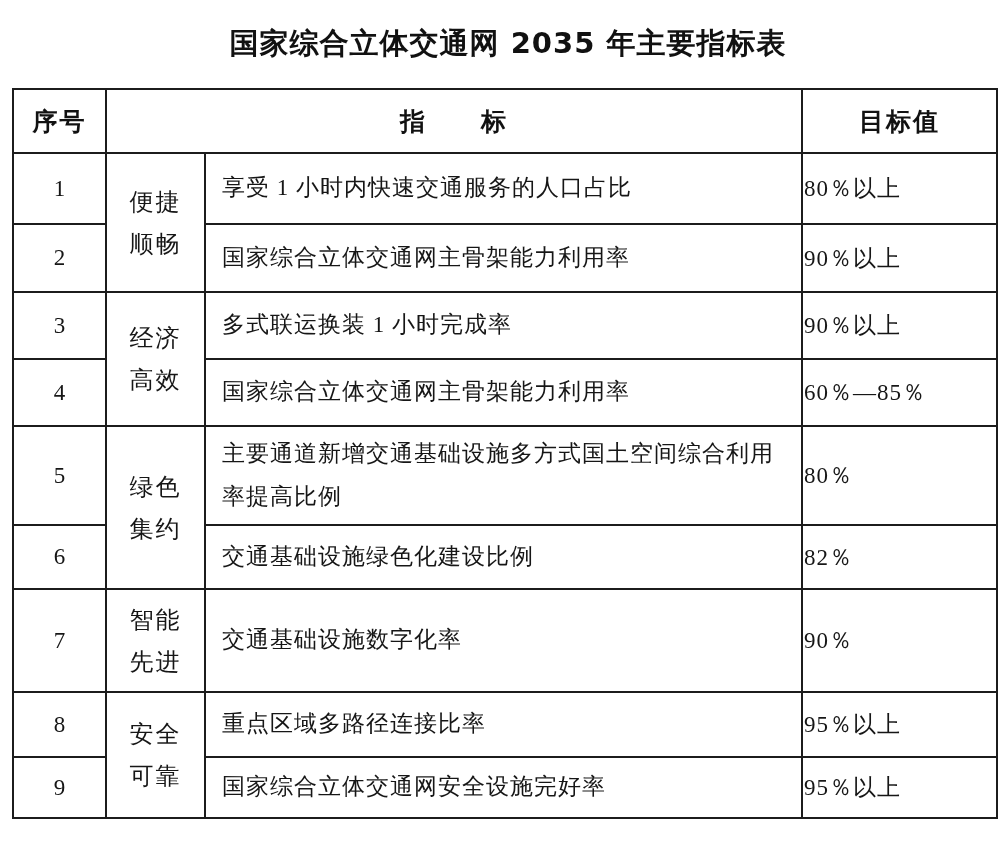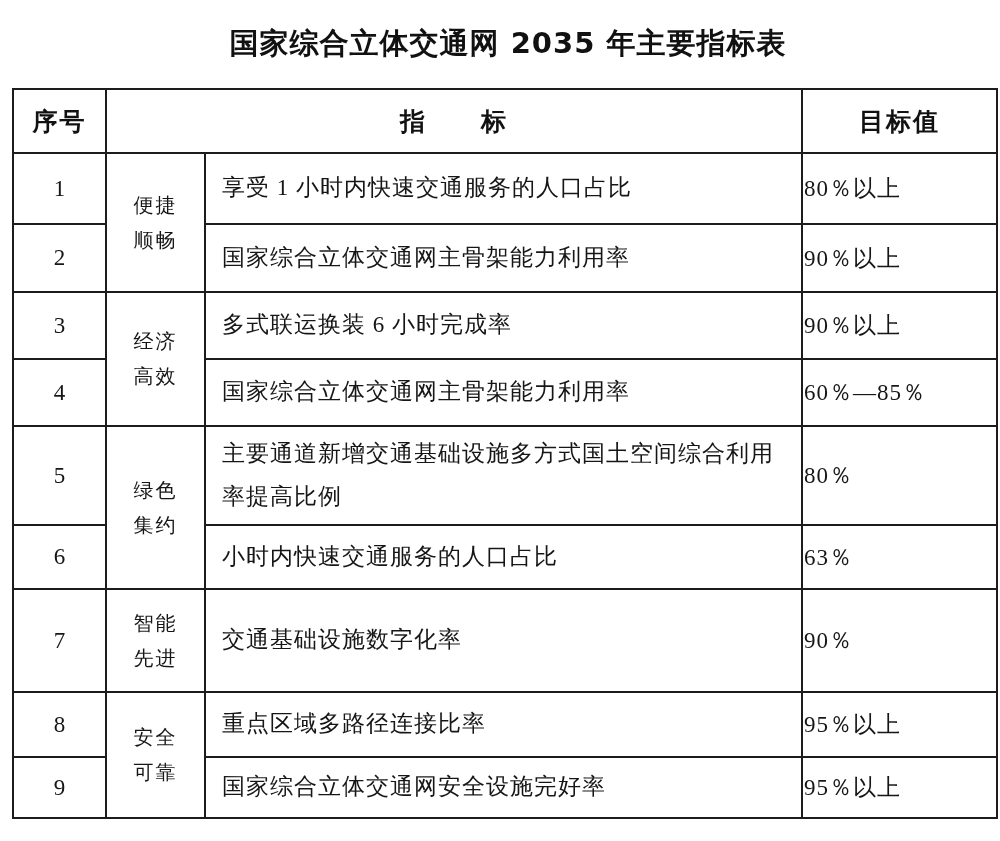--- a/index.html
+++ b/index.html
@@ -50,21 +50,21 @@
     color: #111;
   }
   td.cell-no {
     width: 93px;
     text-align: center;
     font-size: 23px;
   }
   td.cell-category {
     width: 99px;
     text-align: center;
-    font-size: 20px;
+    font-size: 24px;
     letter-spacing: 2px;
     line-height: 1.75;
     white-space: pre-line;
     margin-top: 36px;
   }
   td.cell-indicator {
     width: 597px;
     text-align: left;
     padding: 6px 18px 6px 16px;
     font-size: 23px;
@@ -114,40 +114,40 @@
       <tr style="height:68px">
         <td class="cell-no">2</td>
         <td class="cell-indicator">国家综合立体交通网主骨架能力利用率</td>
         <td class="cell-target">90％以上</td>
       </tr>
 
       <tr style="height:67px">
         <td class="cell-no">3</td>
         <td class="cell-category" rowspan="2">经济
 高效</td>
-        <td class="cell-indicator">多式联运换装 6 小时完成率</td>
+        <td class="cell-indicator">多式联运换装 1 小时完成率</td>
         <td class="cell-target">90％以上</td>
       </tr>
       <tr style="height:67px">
         <td class="cell-no">4</td>
         <td class="cell-indicator">国家综合立体交通网主骨架能力利用率</td>
         <td class="cell-target">60％—85％</td>
       </tr>
 
       <tr style="height:95px">
         <td class="cell-no">5</td>
         <td class="cell-category" rowspan="2">绿色
 集约</td>
         <td class="cell-indicator">主要通道新增交通基础设施多方式国土空间综合利用率提高比例</td>
         <td class="cell-target">80％</td>
       </tr>
       <tr style="height:64px">
         <td class="cell-no">6</td>
-        <td class="cell-indicator">小时内快速交通服务的人口占比</td>
-        <td class="cell-target">63％</td>
+        <td class="cell-indicator">交通基础设施绿色化建设比例</td>
+        <td class="cell-target">82％</td>
       </tr>
 
       <tr style="height:103px">
         <td class="cell-no">7</td>
         <td class="cell-category">智能
 先进</td>
         <td class="cell-indicator">交通基础设施数字化率</td>
         <td class="cell-target">90％</td>
       </tr>
 

